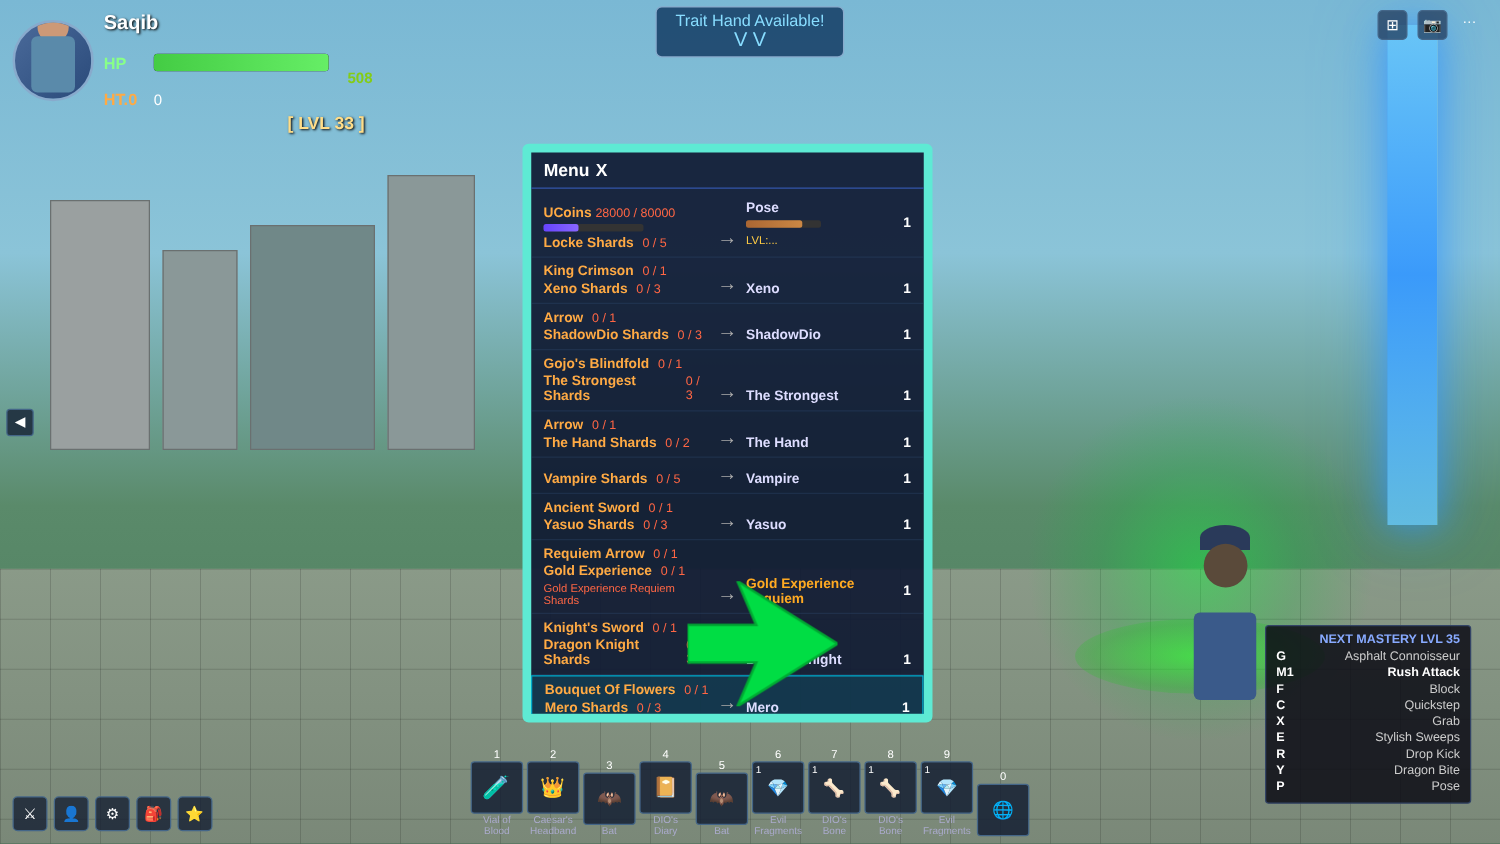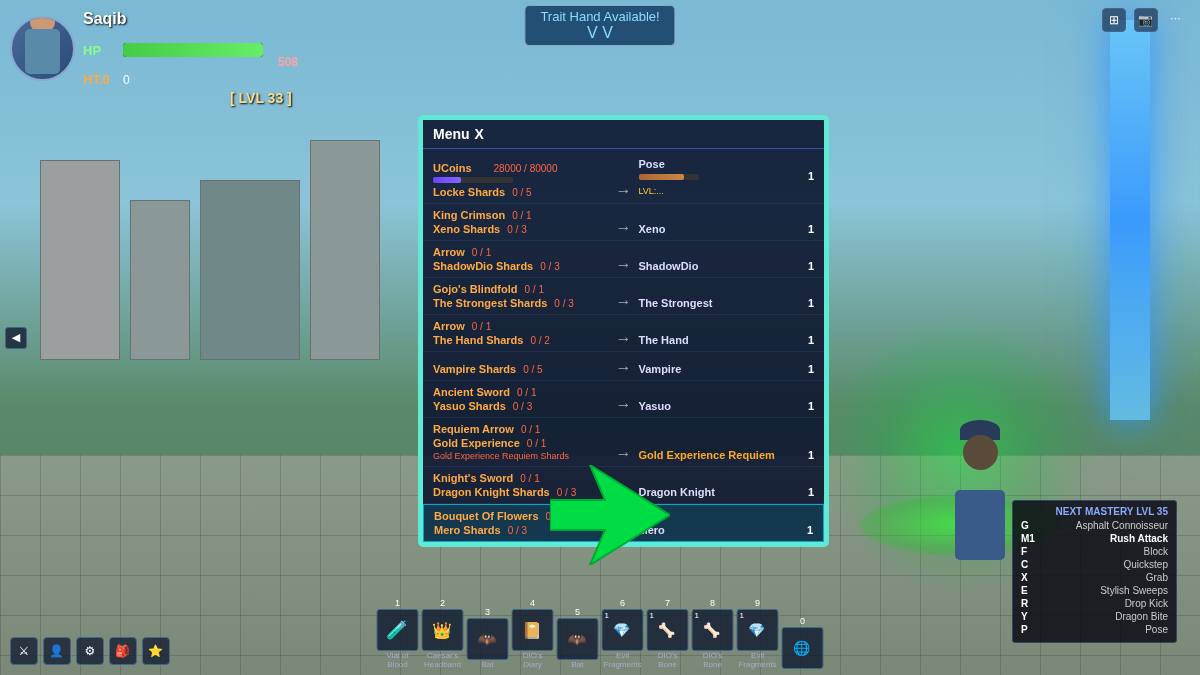--- a/index.html
+++ b/index.html
@@ -207,21 +207,21 @@
       overflow: hidden;
     }
 
     .hp-fill {
       height: 100%;
       background: linear-gradient(90deg, #44cc44, #66ee66);
       border-radius: 3px;
     }
 
     .hp-value {
-      color: #fca5a5;
+      color: #84cc16;
       font-size: 12px;
       font-weight: bold;
       margin-top: 24px;
     }
 
     .ht-bar-container {
       display: flex;
       align-items: center;
       gap: 5px;
     }
@@ -268,23 +268,23 @@
       color: #88ddff;
       text-align: center;
       font-size: 16px;
     }
 
     
     .crafting-panel {
       position: absolute;
       top: 115px;
       left: 418px;
-      width: 411px;
+      width: 328px;
       background: rgba(15, 25, 50, 0.92);
-      border: 5px solid #5eead4;
+      border: 7px solid #5eead4;
       border-radius: 5px;
     }
 
     .panel-header {
       display: flex;
       align-items: center;
       padding: 6px 10px;
       border-bottom: 1px solid #3355aa;
       gap: 5px;
     }
@@ -632,21 +632,21 @@
   <div class="panel-header">
     <span class="panel-title-menu">Menu</span>
     <span class="panel-close">X</span>
   </div>
   <div class="recipe-list">
 
     <div class="recipe-row">
       <div class="recipe-ingredients">
         <div class="ingredient-row">
           <span class="ingredient-name">UCoins</span>
-          <span style="margin-left:19px;color:#ff6644;font-size:10px;">28000 / 80000</span>
+          <span style="margin-left:0;color:#ff6644;font-size:10px;">28000 / 80000</span>
         </div>
         <div style="width:80px;height:6px;background:#333;border-radius:2px;margin:1px 0;">
           <div style="width:35%;height:100%;background:linear-gradient(90deg,#6644ff,#8866ff);border-radius:2px;"></div>
         </div>
         <div class="ingredient-row">
           <span class="ingredient-name">Locke Shards</span>
           <span style="margin-left:4px;color:#ff6644;font-size:10px;">0 / 5</span>
         </div>
       </div>
       <div class="arrow-cell">→</div>

